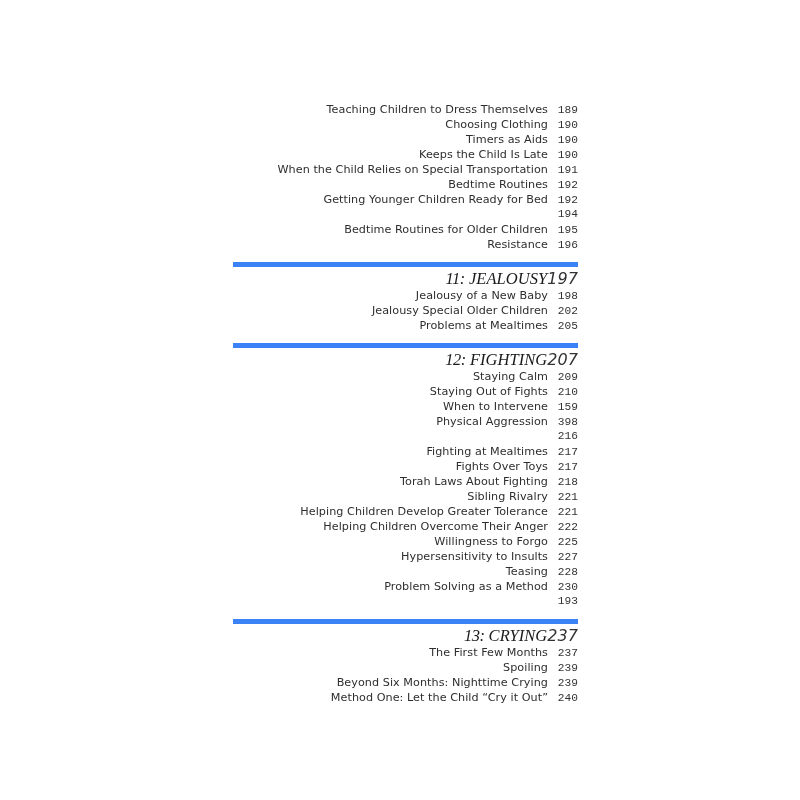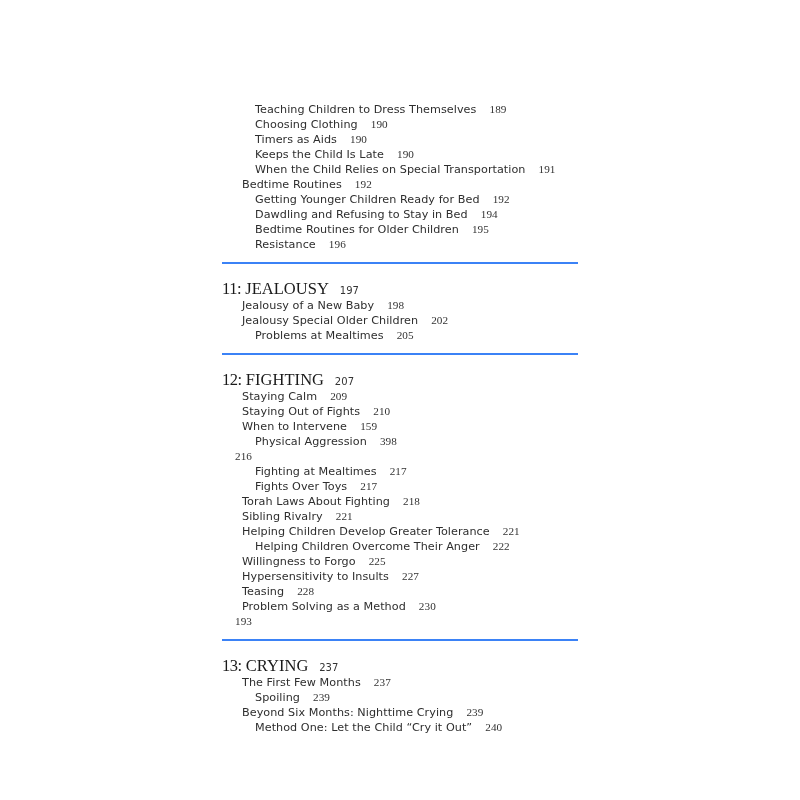--- a/index.html
+++ b/index.html
@@ -16,51 +16,53 @@
     }
     .toc {
       position: absolute;
       left: 222px;
       top: 102px;
       width: 356px;
     }
     .row {
       position: relative;
       display: flex;
-      justify-content: flex-start;
+      justify-content: flex-end;
       align-items: baseline;
       font-family: "DejaVu Sans", sans-serif;
       font-size: 11.2px;
       line-height: 15px;
       height: 15px;
       letter-spacing: 0.05px;
       color: #2e2e2e;
+      margin-left: 11px;
     }
     .row .title { white-space: nowrap; }
     .row .page {
-      font-family: Liberation Serif, serif;
+      font-family: Liberation Mono, monospace;
       text-align: right;
       min-width: 30px;
       color: #333;
     }
     .lvl1 .title { padding-left: 20px; }
     .lvl2 .title { padding-left: 33px; }
     .chapter {
       font-family: "Liberation Serif", serif;
       font-size: 16.5px;
       line-height: 19px;
       height: 19px;
       color: #1a1a1a;
       margin-top: 10px;
-      padding-top: 15px;
-      border-top: 2px solid #3b82f6;
+      padding-top: 2px;
+      border-top: 5px solid #3b82f6;
+      font-style: italic;
     }
     .chapter .page {
       font-family: "DejaVu Sans", sans-serif;
-      font-size: 10px;
+      font-size: 16px;
     }
     .chapter .num {
       letter-spacing: -0.5px;
     }
   </style>
 </head>
 <body>
 
 <div class="toc">
 
@@ -87,21 +89,20 @@
       </div>
     <div class="row lvl1">
         <span class="title">Bedtime Routines</span>
         <span class="page">192</span>
       </div>
     <div class="row lvl2">
         <span class="title">Getting Younger Children Ready for Bed</span>
         <span class="page">192</span>
       </div>
     <div class="row lvl2">
-        <span class="title">Dawdling and Refusing to Stay in Bed</span>
         <span class="page">194</span>
       </div>
     <div class="row lvl2">
         <span class="title">Bedtime Routines for Older Children</span>
         <span class="page">195</span>
       </div>
     <div class="row lvl2">
         <span class="title">Resistance</span>
         <span class="page">196</span>
       </div>

